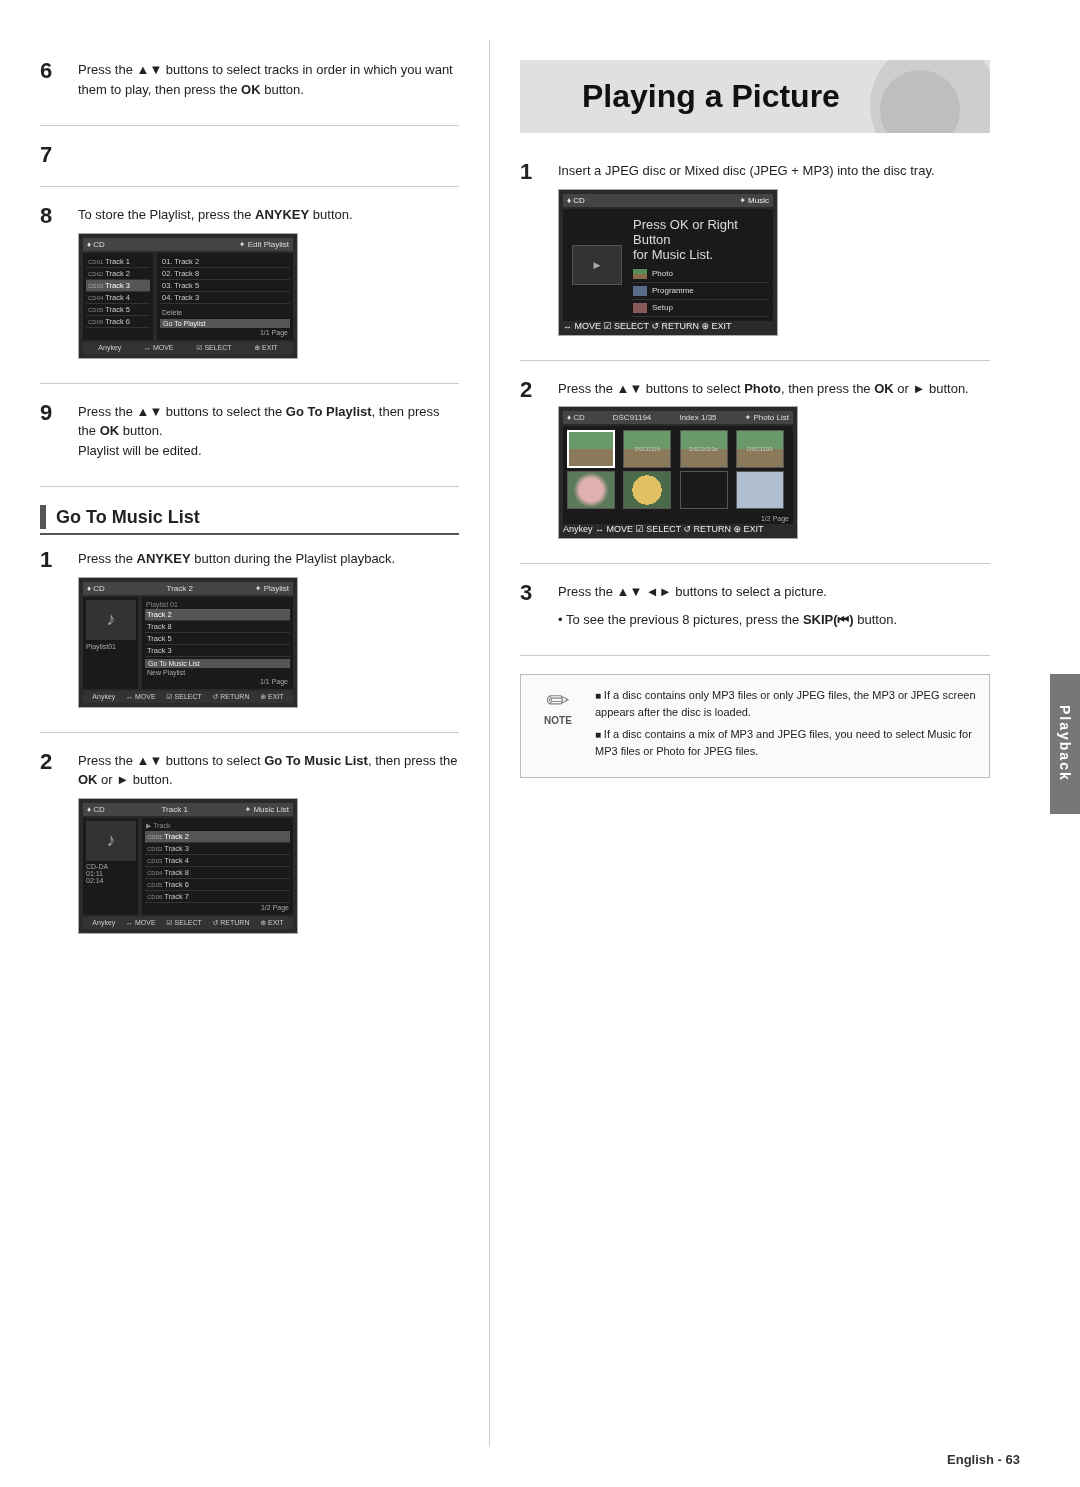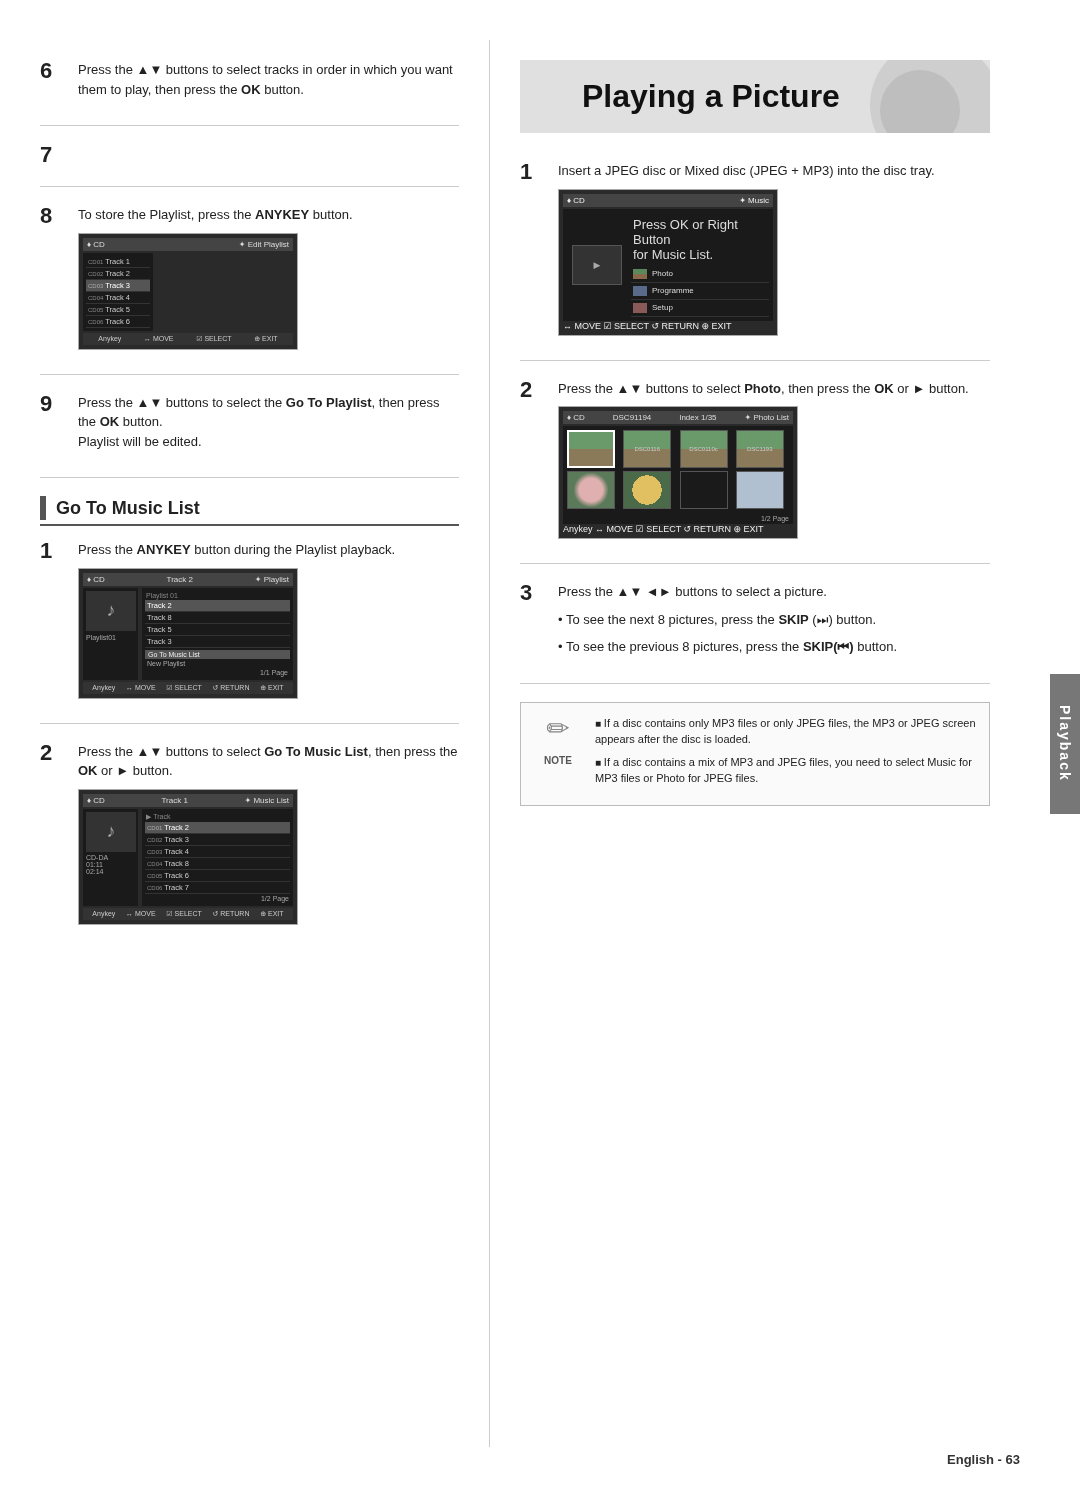--- a/index.html
+++ b/index.html
@@ -198,21 +198,21 @@
     }
     .note-icon-symbol {
       font-size: 28px;
       color: #888;
       line-height: 1;
     }
     .note-label {
       font-size: 10px;
       font-weight: bold;
       color: #555;
-      margin-top: 12px;
+      margin-top: 0;
     }
     .note-content p {
       font-size: 11px;
       line-height: 1.5;
       margin-bottom: 6px;
     }
     .note-content p::before {
       content: "■ ";
       font-size: 10px;
     }
@@ -373,20 +373,29 @@
           </div>
           <div class="screen-body">
             <div class="screen-left-panel">
               <div class="track-item"><span style="font-size:6px;color:#888">CD01</span> Track 1</div>
               <div class="track-item"><span style="font-size:6px;color:#888">CD02</span> Track 2</div>
               <div class="track-item sel"><span style="font-size:6px;color:#aaa">CD03</span> Track 3</div>
               <div class="track-item"><span style="font-size:6px;color:#888">CD04</span> Track 4</div>
               <div class="track-item"><span style="font-size:6px;color:#888">CD05</span> Track 5</div>
               <div class="track-item"><span style="font-size:6px;color:#888">CD06</span> Track 6</div>
             </div>
+            <div class="screen-right-panel">
+              <div class="track-item">01. Track 2</div>
+              <div class="track-item">02. Track 8</div>
+              <div class="track-item">03. Track 5</div>
+              <div class="track-item">04. Track 3</div>
+              <div style="margin-top:4px;font-size:7px;color:#aaa;padding:1px 2px;">Delete</div>
+              <div style="font-size:7px;background:#555;color:#eee;padding:1px 3px;margin-top:2px;">Go To Playlist</div>
+              <div style="font-size:7px;color:#aaa;padding:1px 2px;text-align:right;">1/1 Page</div>
+            </div>
           </div>
           <div class="screen-bottom-bar">
             <span>Anykey</span>
             <span>↔ MOVE</span>
             <span>☑ SELECT</span>
             <span>⊕ EXIT</span>
           </div>
         </div>
       </div>
     </div>
@@ -586,23 +595,20 @@
       </div>
     </div>
 
     <div class="step">
       <div class="step-number">3</div>
       <div class="step-content">
         <p>
           Press the ▲▼ ◄► buttons to select a picture.
         </p>
         <p>
-          • To see the next 8 pictures, press the <b>SKIP</b> (⏭) button.
-        </p>
-        <p>
           • To see the previous 8 pictures, press the <b>SKIP(⏮)</b> button.
         </p>
       </div>
     </div>
 
     <div class="note-box">
       <div class="note-icon-area">
         <div class="note-icon-symbol">✏</div>
         <div class="note-label">NOTE</div>
       </div>

